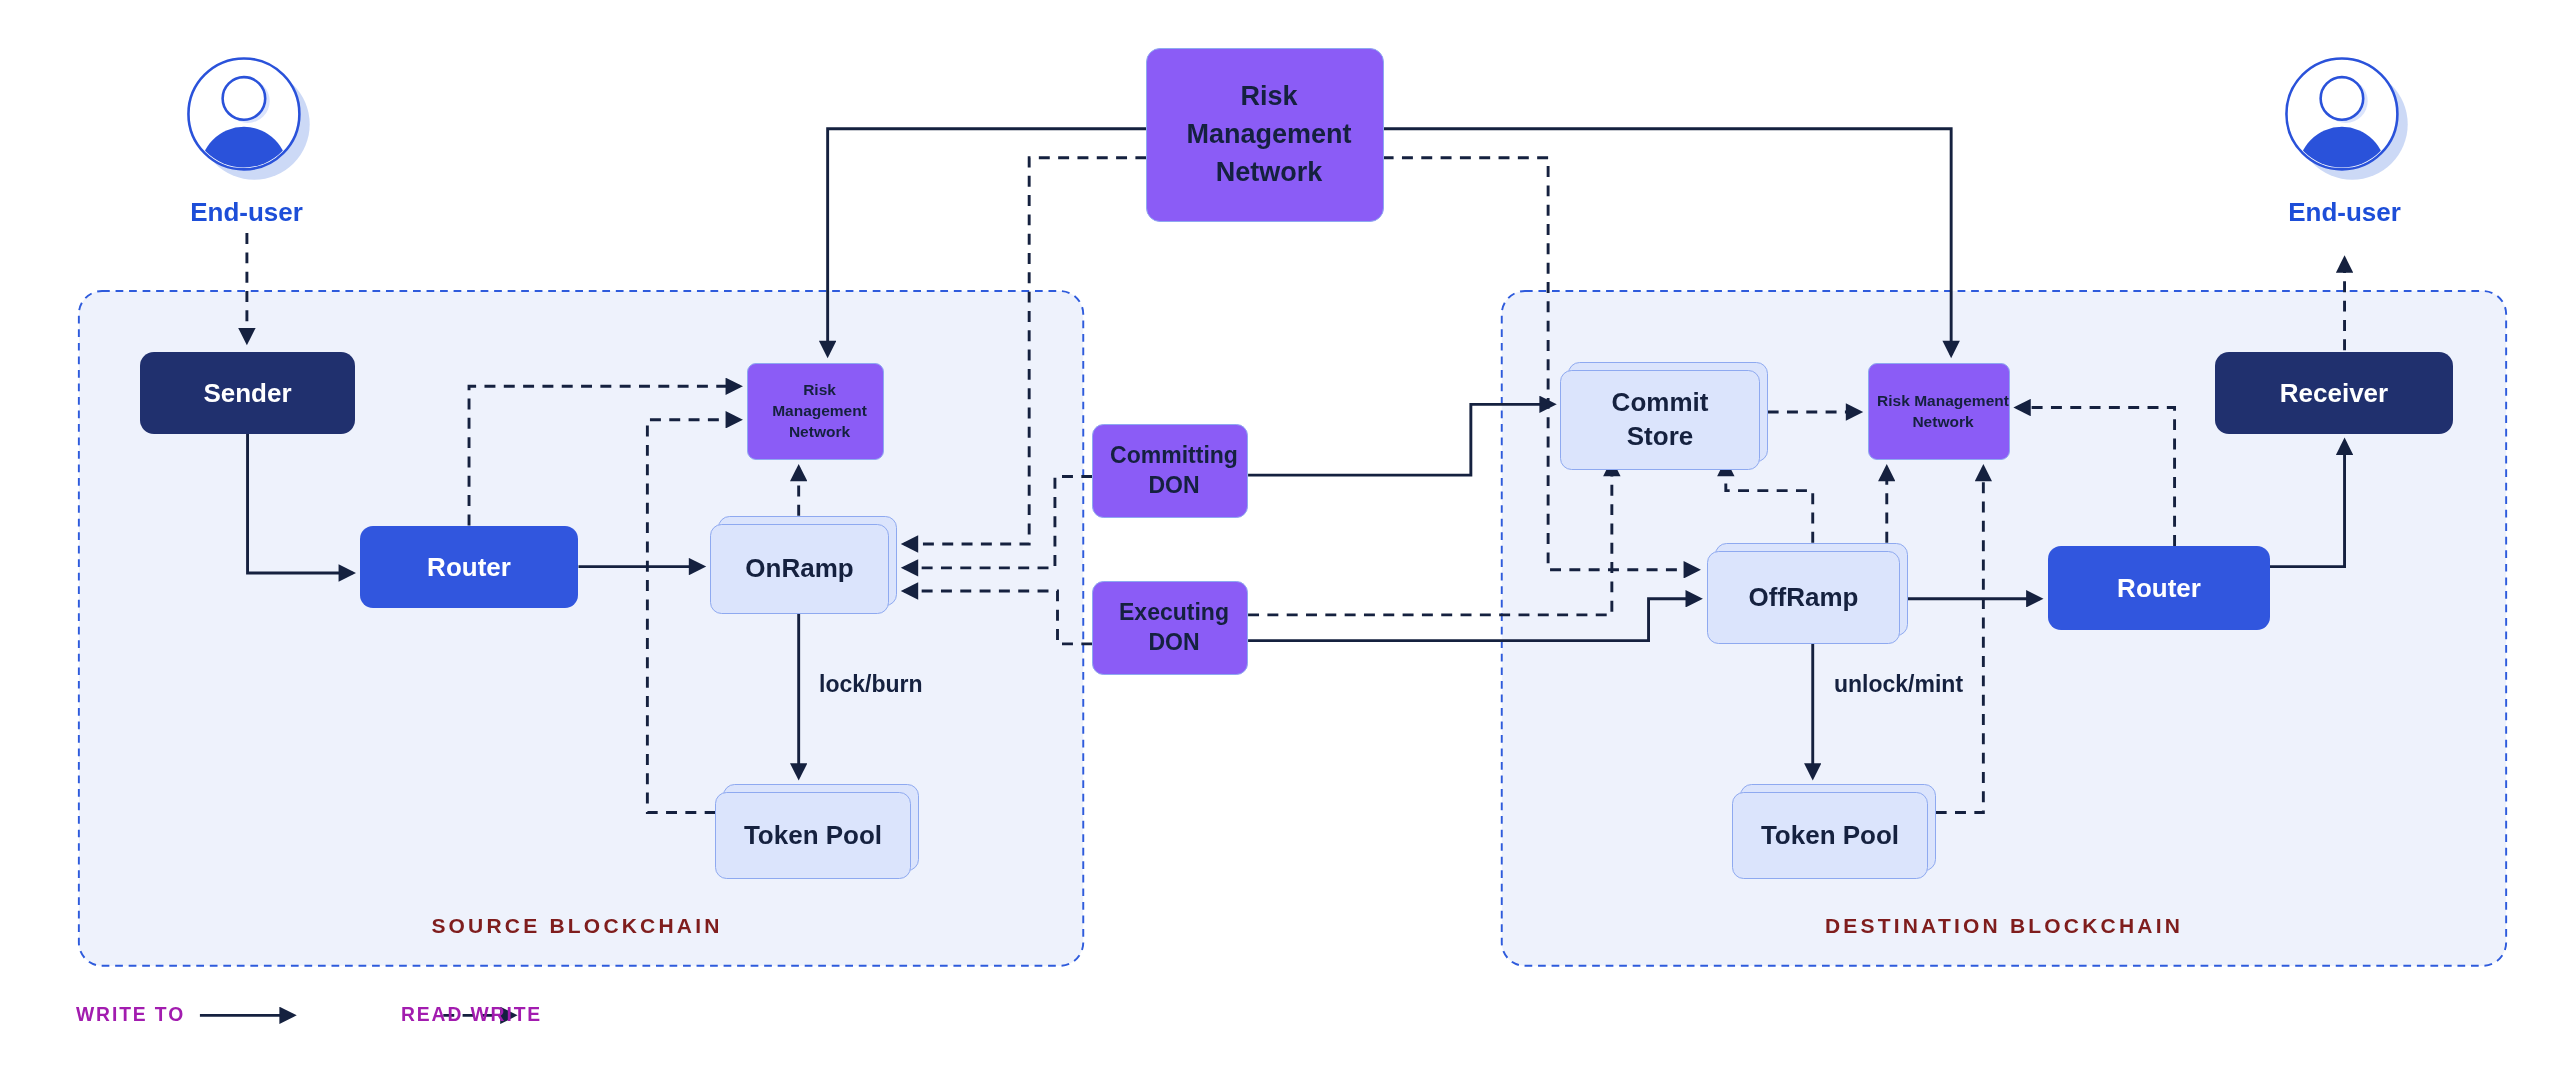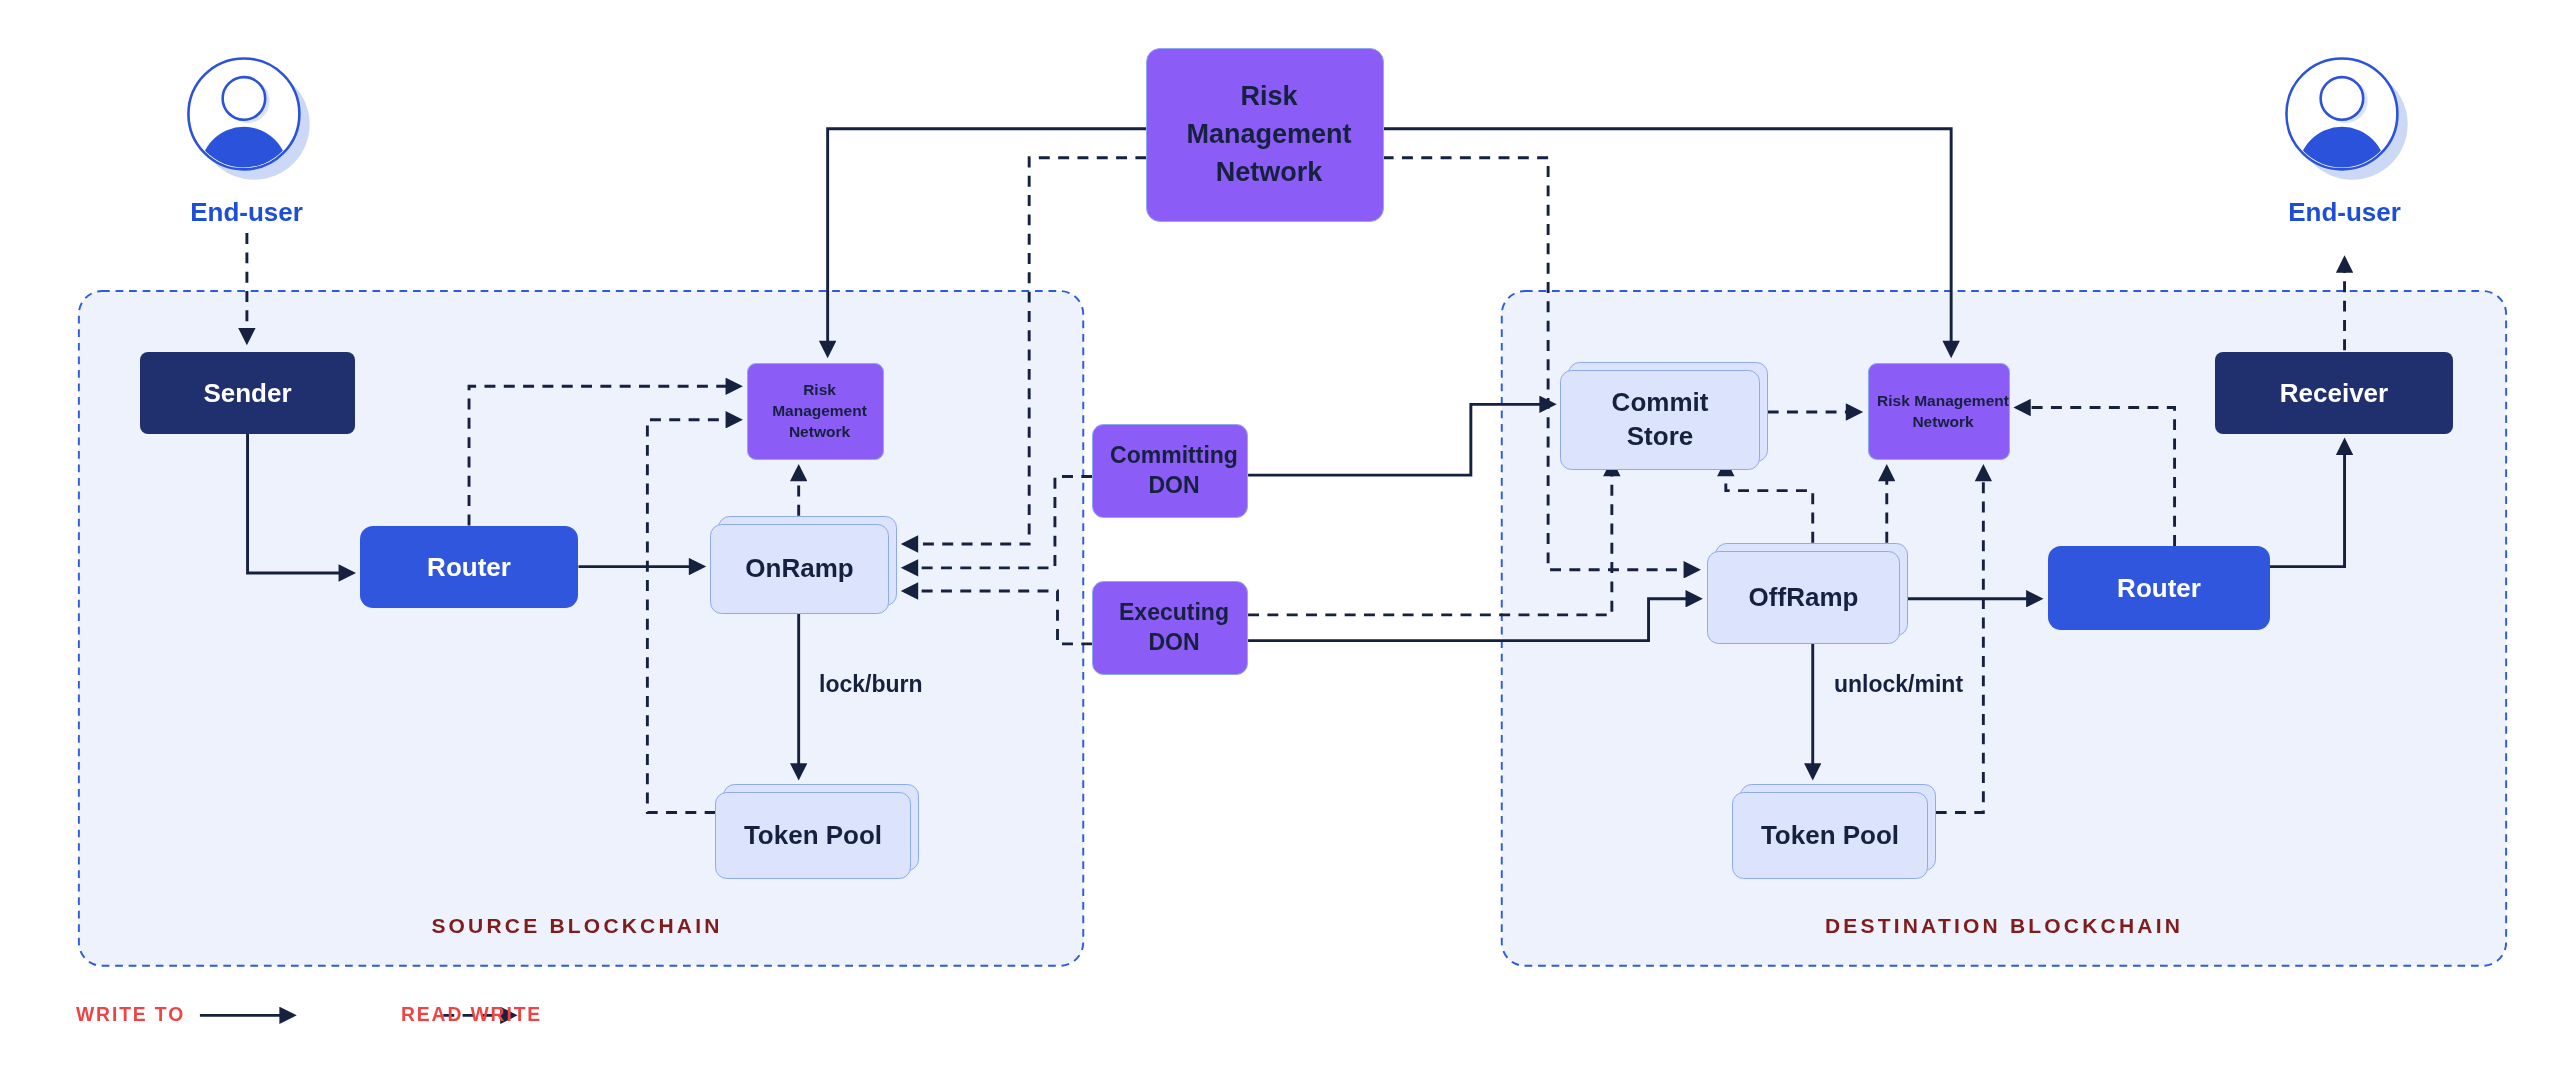--- a/index.html
+++ b/index.html
@@ -6,21 +6,21 @@
   .stage{
     position:relative;width:2576px;height:1072px;background:#ffffff;overflow:hidden;
     font-family:"Liberation Sans",sans-serif;color:#15213f;
   }
   svg.wires{position:absolute;left:0;top:0;width:2576px;height:1072px;}
   .node{
     position:absolute;display:flex;align-items:center;justify-content:center;
     text-align:center;font-weight:bold;white-space:pre-line;line-height:1.25;
     box-sizing:border-box;color:#15213f;
   }
-  .dark{background:#20306e;color:#ffffff;border-radius:8px;font-size:26px;}
+  .dark{background:#20306e;color:#ffffff;border-radius:14px;font-size:26px;}
   .blue{background:#3156de;color:#ffffff;border-radius:13px;font-size:26px;}
   .light{background:#8b5cf6;border:1.9px solid #8ea9f0;border-radius:11.6px;font-size:26px;padding-left:8px;}
   .light.small{font-size:15.5px;border-radius:9px;border-width:1.6px;line-height:1.35;}
   .light.big{font-size:27px;border-radius:14px;line-height:1.4;}
   .light.don{font-size:23px;line-height:1.3;}
   .stack{position:absolute;}
   .stack .back{
     position:absolute;left:7.7px;top:-7.7px;width:100%;height:100%;
     background:#dbe4fc;border:1.9px solid #8ea9f0;border-radius:11.6px;box-sizing:border-box;
   }
@@ -32,21 +32,21 @@
   }
   .edge-label{position:absolute;font-weight:bold;font-size:23px;color:#15213f;white-space:nowrap;}
   .chain-title{
     position:absolute;width:386px;text-align:center;font-weight:bold;font-size:21px;
     letter-spacing:3.2px;color:#7f1d1d;white-space:nowrap;
   }
   .user-label{
     position:absolute;width:193px;text-align:center;font-weight:bold;font-size:26px;color:#1d4ed8;
   }
   .legend-label{
-    position:absolute;font-weight:bold;font-size:19.3px;letter-spacing:1.9px;color:#ef4444;white-space:nowrap;
+    position:absolute;font-weight:bold;font-size:19.3px;letter-spacing:1.9px;color:#a21caf;white-space:nowrap;
   }
   .avatar{position:absolute;width:129px;height:129px;}
 </style>
 </head>
 <body>
 
 <div class="stage">
 
   <svg class="wires" viewBox="0 0 4000 1665" width="2576" height="1072">
     <defs>

